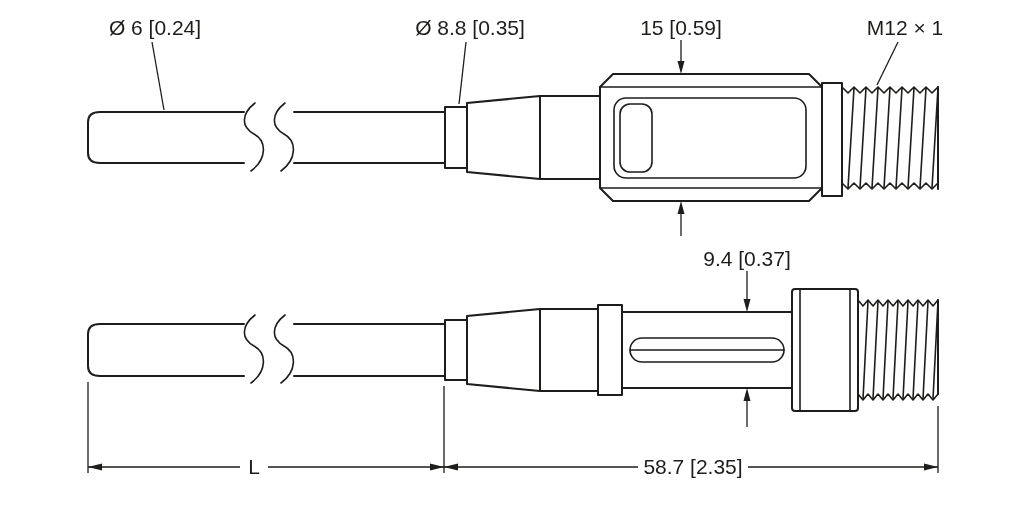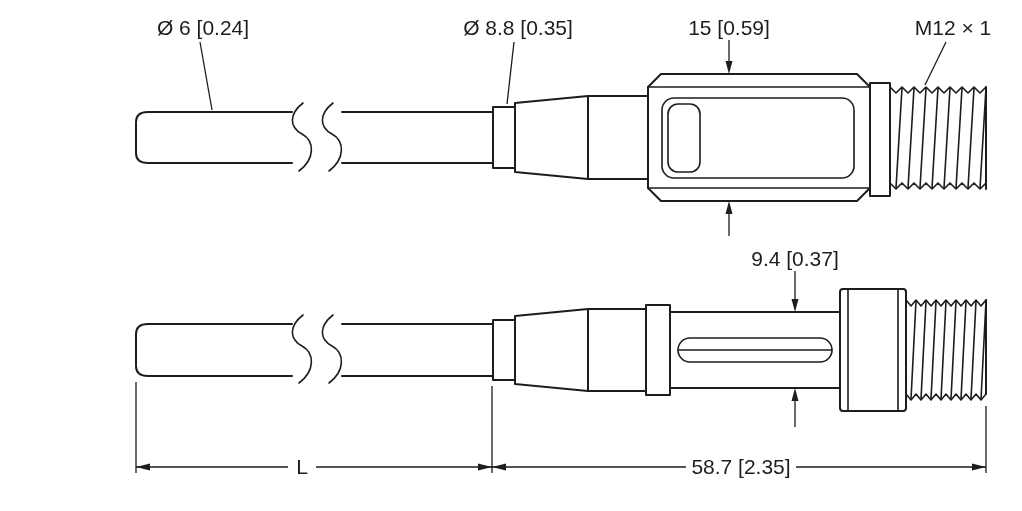--- a/index.html
+++ b/index.html
@@ -10,21 +10,20 @@
     width: 1022px;
     height: 511px;
     font-family: "Liberation Sans", sans-serif;
   }
   .canvas {
     position: relative;
     width: 1022px;
     height: 511px;
     background: var(--bg);
     overflow: hidden;
-    padding-left: 48px;
   }
   svg { display: block; }
   .part  { fill: none; stroke: var(--line); stroke-width: 2;   stroke-linejoin: round; stroke-linecap: round; }
   .thin  { fill: none; stroke: var(--line); stroke-width: 1.6; stroke-linejoin: round; stroke-linecap: round; }
   .dim   { fill: none; stroke: var(--line); stroke-width: 1.3; stroke-linecap: butt; }
   .arrow { fill: var(--line); stroke: none; }
   .lbl   { fill: var(--line); font-family: "Liberation Sans", sans-serif; font-size: 21px; }
 </style>
 </head>
 <body>

